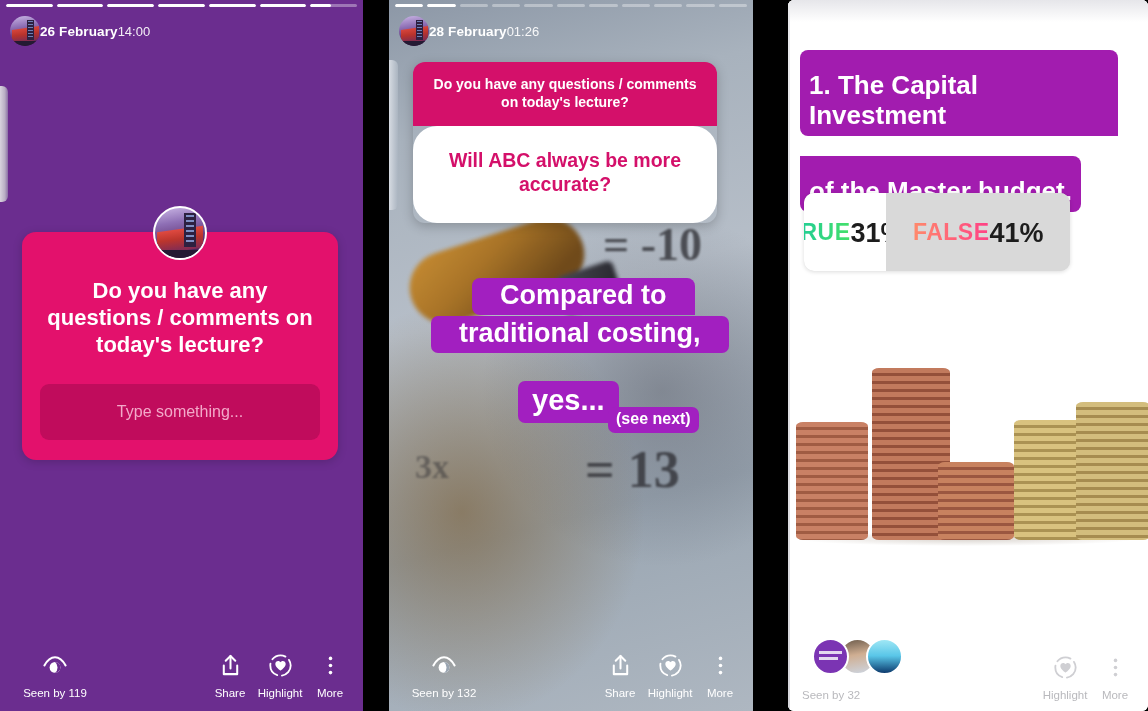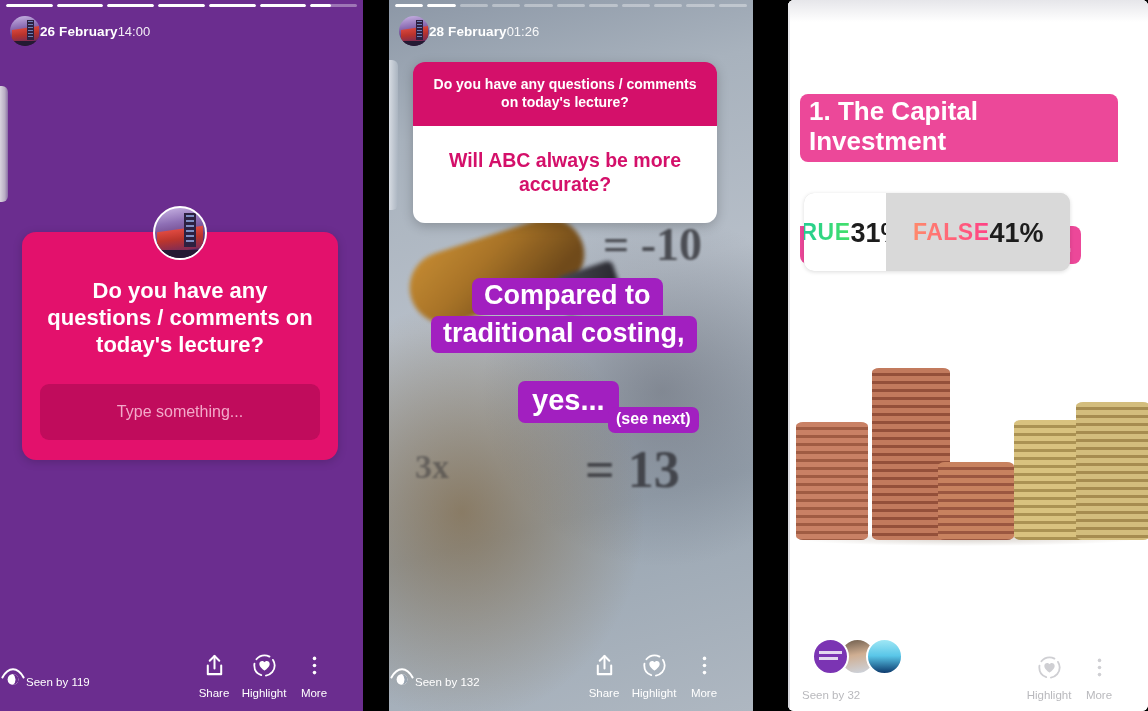--- a/index.html
+++ b/index.html
@@ -24,24 +24,24 @@
                transform:skewY(-8deg);}
   .avatar .tower{position:absolute;right:6px;top:4px;width:7px;height:20px;background:#2d2040;}
   .avatar .tower:after{content:"";position:absolute;inset:1px 1px auto 1px;height:16px;
                background:repeating-linear-gradient(180deg,#6d7fb5 0 1px,#2d2040 1px 3px);}
   .avatar .grd{position:absolute;left:0;right:0;bottom:0;height:5px;background:#241a33;}
   .hdr-date{font-size:13.5px;font-weight:bold;letter-spacing:.1px;}
   .hdr-time{font-size:13px;font-weight:normal;opacity:.92;}
 
   
   .footer{position:absolute;left:0;right:0;bottom:0;height:76px;z-index:20;}
-  .seen{position:absolute;left:0;bottom:12px;display:flex;flex-direction:row;align-items:center;width:110px;}
+  .seen{position:absolute;left:0;bottom:12px;display:flex;flex-direction:column;align-items:center;width:110px;}
   .seen-ico{width:26px;height:26px;margin-bottom:9px;position:relative;}
   .seen-label{font-size:11.5px;white-space:nowrap;}
-  .actions{position:absolute;right:24px;bottom:12px;display:flex;gap:0;}
+  .actions{position:absolute;right:8px;bottom:12px;display:flex;gap:0;}
   .act{width:50px;display:flex;flex-direction:column;align-items:center;}
   .act .ico{height:26px;margin-bottom:9px;display:flex;align-items:flex-end;justify-content:center;}
   .act .lbl{font-size:11.5px;}
 
   
   #p1{left:0;width:363px;background:#6b2d8f;}
   #p1 .panel-bg{background:#6b2d8f;}
   #p1 .prev-sliver{position:absolute;left:0;top:86px;width:8px;height:116px;border-radius:0 6px 6px 0;
       background:linear-gradient(90deg,#d8d2de 0%,#b9aec4 60%,#8a6ea5 100%);z-index:5;}
   #p1, #p1 .hdr-date,#p1 .seen-label,#p1 .act .lbl{color:#fff;}
@@ -78,40 +78,40 @@
   #p2 .tip{position:absolute;left:170px;top:268px;width:60px;height:40px;border-radius:6px;
      background:linear-gradient(120deg,#4a4a52,#23232a);transform:rotate(-18deg);filter:blur(2px);}
   #p2 .prev-sliver{position:absolute;left:0;top:60px;width:9px;height:150px;border-radius:0 6px 6px 0;
      background:linear-gradient(90deg,#d6dbe2,#aab4c0);z-index:5;}
 
   .acard{position:absolute;left:24px;top:62px;width:304px;border-radius:12px;overflow:hidden;z-index:10;
      box-shadow:0 3px 12px rgba(0,0,0,.22);}
   .acard-top{background:#d4106a;color:#fff;font-size:14px;font-weight:bold;line-height:1.32;
      text-align:center;padding:13px 16px 14px;}
   .acard-ans{background:#fff;color:#d4106a;font-size:19.5px;font-weight:bold;line-height:1.25;
-     text-align:center;padding:22px 14px 26px;}
+     text-align:center;padding:22px 14px 26px;border-radius:24px;}
 
   .ovl{position:absolute;z-index:11;background:#a21fc0;color:#fff;font-weight:bold;
-     border-radius:7px;padding:2px 12px 5px;line-height:1.12;white-space:nowrap;}
+     border-radius:7px;padding:2px 28px 5px;line-height:1.12;white-space:nowrap;}
   .ovl.l1{left:83px;top:278px;font-size:27px;border-radius:8px 8px 0 8px;}
   .ovl.l2{left:42px;top:316px;font-size:27px;}
   .ovl.l3{left:129px;top:381px;font-size:29px;padding:3px 14px 7px;}
   .ovl.l4{left:219px;top:407px;font-size:16px;padding:3px 8px 5px;}
 
   
   #p3{left:788px;width:360px;background:#fff;color:#222;border-radius:6px;}
   #p3 .panel-bg{background:#fff;}
   #p3 .edge{position:absolute;left:0;top:0;bottom:0;width:2px;
      background:linear-gradient(180deg,#e9e9ec,#d7d7dc);z-index:4;}
   #p3 .topfade{position:absolute;left:0;right:0;top:0;height:22px;
      background:linear-gradient(180deg,#e6e6ea,#fff);z-index:3;}
 
   .quiz-text{position:absolute;left:12px;top:50px;width:318px;z-index:10;}
-  .quiz-line{display:inline-block;background:#ec4899;color:#fff;font-weight:bold;font-size:26px;
-     line-height:1.16;padding:2px 9px 6px;border-radius:8px;margin-bottom:2px;margin-top:44px;}
+  .quiz-line{display:inline-block;background:#a21caf;color:#fff;font-weight:bold;font-size:26px;
+     line-height:1.16;padding:20px 9px 6px;border-radius:8px;margin-bottom:2px;}
   .quiz-line.r1{border-radius:8px 8px 0 8px;}
   .quiz-line.r2{border-radius:0 8px 0 8px;}
   .quiz-line.r3{border-radius:0 8px 8px 8px;}
 
   .pollbar{position:absolute;left:16px;top:193px;width:266px;height:78px;border-radius:10px;
      overflow:hidden;display:flex;z-index:10;background:#d9d9d9;
      box-shadow:0 1px 4px rgba(0,0,0,.14);}
   .poll-opt{display:flex;flex-direction:row;align-items:center;justify-content:center;height:100%;}
   .poll-opt .nm{font-size:23px;font-weight:bold;letter-spacing:.5px;line-height:1;}
   .poll-opt .pc{font-size:27px;font-weight:bold;color:#1d1d1d;line-height:1.05;margin-top:2px;}

